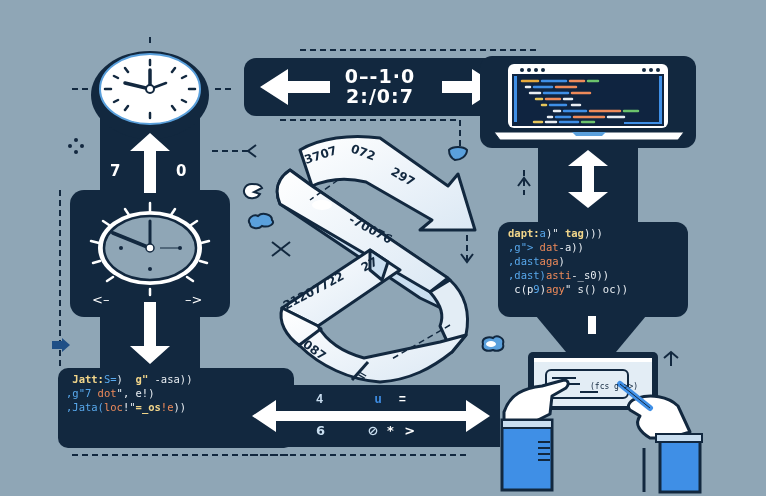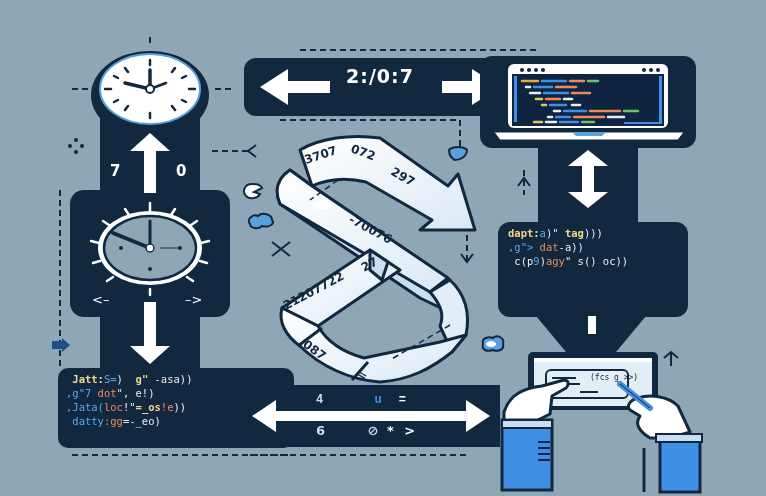--- a/index.html
+++ b/index.html
@@ -125,21 +125,20 @@
   <svg width="20" height="14" style="left:52px;top:338px;">
     <polygon points="0,3 10,3 10,0 18,7 10,14 10,11 0,11" fill="#1f4f86"></polygon>
   </svg>
 </div>
 
 <div class="panel" style="left:58px;top:368px;width:236px;height:80px;border-radius:10px;"></div>
 <div class="abs" style="left:66px;top:372px;">
   <div class="code-line" id="bcl0"><span class="c-yellow"> Jatt:</span><span class="c-blue">S=</span><span class="c-white">)  </span><span class="c-yellow">g" </span><span class="c-white">-asa</span><span class="c-white">))</span></div>
   <div class="code-line" id="bcl1"><span class="c-blue">,g"7 </span><span class="c-orange">dot</span><span class="c-white">", </span><span class="c-white">e!</span><span class="c-white">)</span></div>
   <div class="code-line" id="bcl3"><span class="c-blue">,Jata(</span><span class="c-orange">loc</span><span class="c-white">!"</span><span class="c-yellow">=_os</span><span class="c-orange">!e</span><span class="c-white">))</span></div>
-  <div class="code-line" id="bcl4"><span class="c-blue"> datty</span><span class="c-orange">:gg</span><span class="c-white">=-_e</span><span class="c-white">o)</span></div>
 </div>
 
 <div class="panel" style="left:230px;top:385px;width:270px;height:62px;"></div>
 <svg width="240" height="40" style="left:252px;top:396px;">
   <polygon points="0,20 24,4 24,15 214,15 214,4 238,20 214,36 214,25 24,25 24,36" fill="#ffffff"></polygon>
 </svg>
 <div class="abs" style="left:316px;top:393px;font-family:Liberation Mono, monospace;font-weight:bold;font-size:12px;">
   <span style="color:#c9def0;">4</span>
   <span style="color:#3f8fe6;margin-left:44px;">u</span>
   <span style="color:#ffffff;margin-left:10px;">=</span>
@@ -150,20 +149,21 @@
   <span style="color:#ffffff;margin-left:4px;">*</span>
   <span style="color:#ffffff;margin-left:6px;">&gt;</span>
 </div>
 
 <div class="panel" style="left:244px;top:58px;width:280px;height:58px;border-radius:12px;"></div>
 <svg width="240" height="40" style="left:260px;top:67px;">
   <polygon points="0,20 28,2 28,14 70,14 70,26 28,26 28,38" fill="#ffffff"></polygon>
   <polygon points="240,20 212,2 212,14 182,14 182,26 212,26 212,38" fill="#ffffff"></polygon>
 </svg>
 <div class="abs ts-text" style="left:325px;top:66px;width:110px;">
+  <div>0–-1·0</div>
   <div>2:/0:7</div>
 </div>
 
 <div class="panel" style="left:480px;top:56px;width:216px;height:92px;border-radius:12px;"></div>
 <div class="panel" style="left:538px;top:140px;width:100px;height:90px;"></div>
 <svg width="190" height="80" style="left:494px;top:62px;">
   <rect x="14" y="2" width="160" height="64" rx="6" fill="#ffffff"></rect>
   <rect x="18" y="12" width="152" height="52" fill="#0f2440"></rect>
   <rect x="20" y="14" width="3" height="46" fill="#3f8fe6"></rect>
   <rect x="165" y="14" width="3" height="46" fill="#3f8fe6"></rect>
@@ -211,20 +211,22 @@
   <path d="M78,70 L112,70 L108,74 L82,74 Z" fill="#5aa0dc"></path>
 </svg>
 <svg width="44" height="58" style="left:566px;top:150px;">
   <polygon points="22,0 42,16 28,16 28,42 42,42 22,58 2,42 16,42 16,16 2,16" fill="#ffffff"></polygon>
 </svg>
 
 <div class="panel" style="left:498px;top:222px;width:190px;height:95px;border-radius:12px;"></div>
 <div class="abs" style="left:508px;top:226px;">
   <div class="code-line" id="rcl0"><span class="c-yellow">dapt:</span><span class="c-blue">a</span><span class="c-white">)" </span><span class="c-yellow">tag</span><span class="c-white">)))</span></div>
   <div class="code-line" id="rcl1"><span class="c-blue">,g"&gt; </span><span class="c-orange">dat</span><span class="c-white">-a</span><span class="c-white">))</span></div>
+  <div class="code-line" id="rcl2"><span class="c-blue">,dast</span><span class="c-orange">aga</span><span class="c-white">)</span></div>
+  <div class="code-line" id="rcl3"><span class="c-blue">,dast)</span><span class="c-orange">asti</span><span class="c-white">-_s0</span><span class="c-white">))</span></div>
   <div class="code-line" id="rcl5"><span class="c-white"> c(p</span><span class="c-blue">9</span><span class="c-white">)</span><span class="c-orange">agy</span><span class="c-white">" </span><span class="c-white">s()</span><span class="c-white"> oc))</span></div>
 </div>
 
 <svg width="120" height="40" style="left:536px;top:316px;">
   <polygon points="0,0 110,0 80,36 30,36" fill="#12283f"></polygon>
   <rect x="52" y="0" width="8" height="18" fill="#ffffff"></rect>
 </svg>
 
 <svg width="220" height="140" style="left:490px;top:352px;">
 
@@ -247,21 +249,21 @@
       <line x1="48" y1="108" x2="60" y2="108"></line>
     </g>
 
   <path d="M148,46 C160,42 178,44 188,54 L200,80 L180,86 L160,86 C150,80 144,72 150,64 L140,58 C136,54 140,48 148,46 Z" fill="#ffffff" stroke="#12283f" stroke-width="3" stroke-linejoin="round"></path>
   <line x1="130" y1="32" x2="160" y2="56" stroke="#3f8fe6" stroke-width="6" stroke-linecap="round"></line>
   <line x1="130" y1="32" x2="160" y2="56" stroke="#12283f" stroke-width="1"></line>
   <rect x="170" y="86" width="40" height="54" fill="#3f8fe6" stroke="#12283f" stroke-width="3"></rect>
   <rect x="166" y="82" width="46" height="8" fill="#c9def0" stroke="#12283f" stroke-width="2"></rect>
   <line x1="154" y1="96" x2="154" y2="140" stroke="#12283f" stroke-width="3"></line>
 </svg>
-<div class="abs" style="left:590px;top:373px;font-size:8px;color:#12283f;font-family:'DejaVu Sans Mono',monospace;">(fcs g &gt;&gt;)</div>
+<div class="abs" style="left:590px;top:382px;font-size:8px;color:#12283f;font-family:'DejaVu Sans Mono',monospace;">(fcs g &gt;&gt;)</div>
 
 <svg width="230" height="260" style="left:270px;top:130px;">
   <defs>
     <linearGradient id="rg" x1="0" y1="0" x2="1" y2="1">
       <stop offset="0" stop-color="#ffffff"></stop>
       <stop offset="1" stop-color="#dbe8f4"></stop>
     </linearGradient>
   </defs>
   <g stroke="#12283f" stroke-width="3" stroke-linejoin="round">
 

